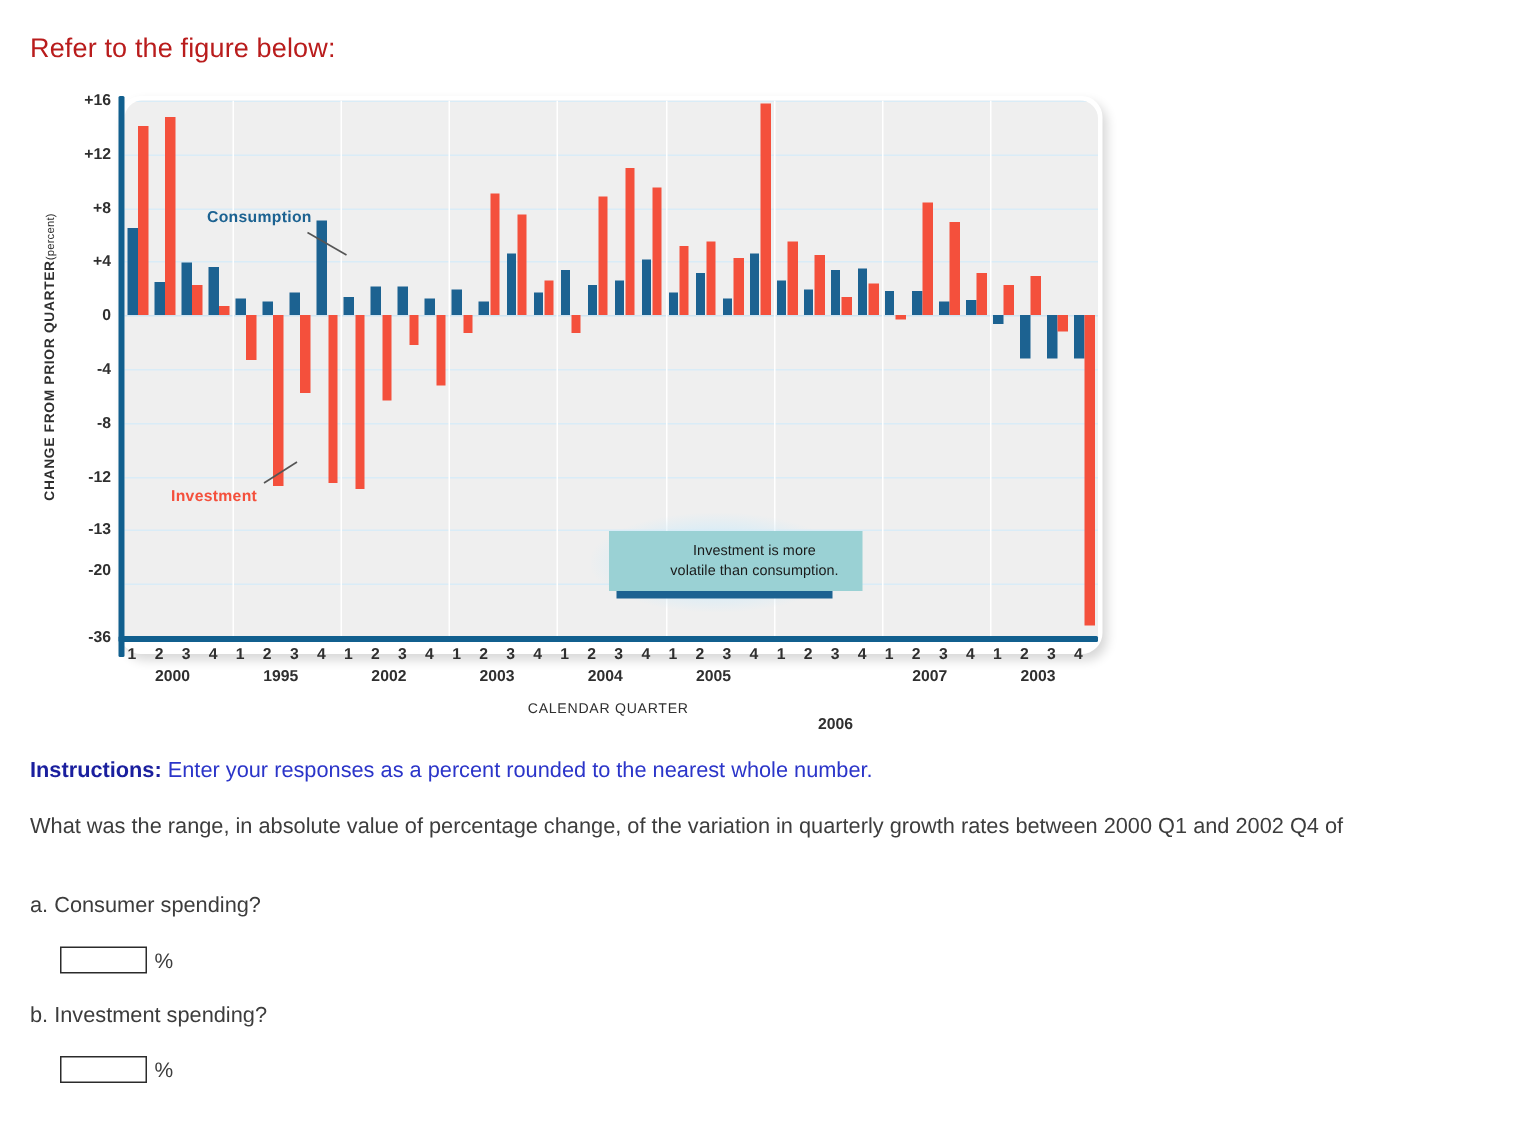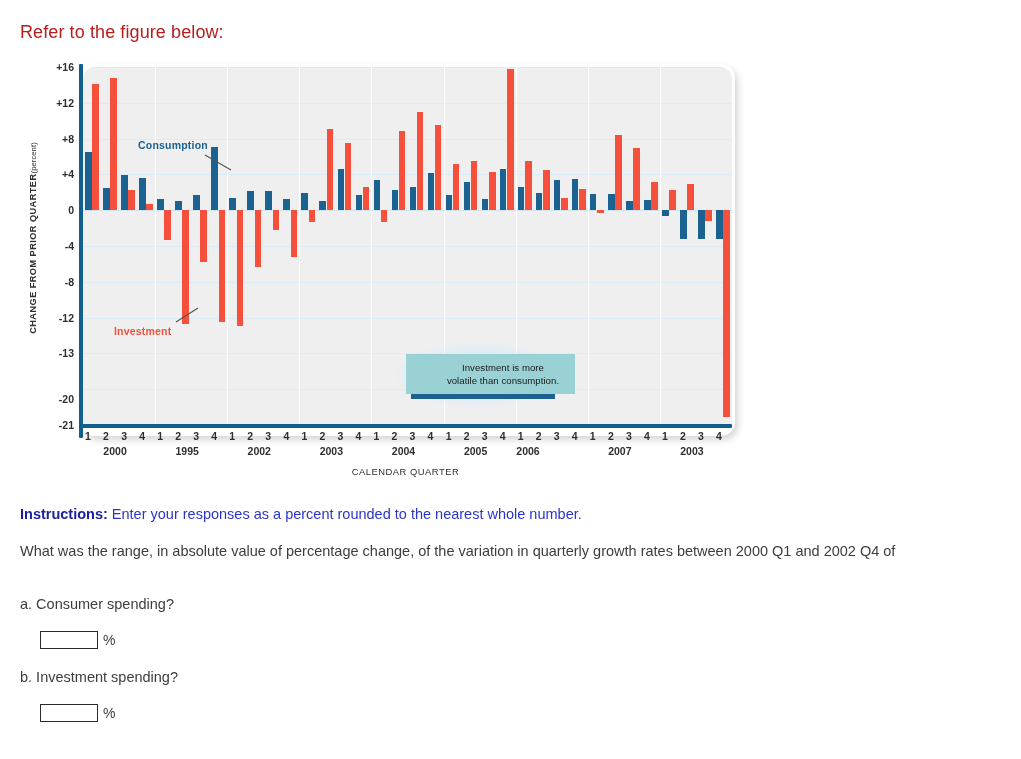--- a/index.html
+++ b/index.html
@@ -302,22 +302,22 @@
   <div class="ytick-wrap" id="yticks">
       <div class="ytick-item" style="top: 3px;">+16</div>
       <div class="ytick-item" style="top: 38.8px;">+12</div>
       <div class="ytick-item" style="top: 74.6px;">+8</div>
       <div class="ytick-item" style="top: 110.4px;">+4</div>
       <div class="ytick-item" style="top: 146.2px;">0</div>
       <div class="ytick-item" style="top: 182px;">-4</div>
       <div class="ytick-item" style="top: 217.8px;">-8</div>
       <div class="ytick-item" style="top: 253.6px;">-12</div>
       <div class="ytick-item" style="top: 289.4px;">-13</div>
-      <div class="ytick-item" style="top: 335px; text-align: right;">-20</div>
-      <div class="ytick-item" style="top: 361px;">-21</div>
+      <div class="ytick-item" style="top: 316px; text-align: right;">-20</div>
+      <div class="ytick-item" style="top: 361px;">-36</div>
     </div>
 
   <div class="ylabel">
     <span>CHANGE FROM PRIOR QUARTER</span><span class="paren">(percent)</span>
   </div>
 
   <div class="plot">
     <div class="hgrid" id="hgrid">
         <div class="hline" style="top: 0px;"></div>
         <div class="hline" style="top: 35.8px;"></div>
@@ -474,21 +474,21 @@
       <div class="qtick" style="left: 585.903px;">1</div>
       <div class="qtick" style="left: 603.931px;">2</div>
       <div class="qtick" style="left: 621.958px;">3</div>
       <div class="qtick" style="left: 639.986px;">4</div>
       <div class="yearlab" style="left: 36.0556px;">2000</div>
       <div class="yearlab" style="left: 108.167px;">1995</div>
       <div class="yearlab" style="left: 180.278px;">2002</div>
       <div class="yearlab" style="left: 252.389px;">2003</div>
       <div class="yearlab" style="left: 324.5px;">2004</div>
       <div class="yearlab" style="left: 396.611px;">2005</div>
-      <div class="yearlab" style="left: 449px;">2006</div>
+      <div class="yearlab" style="left: 478px; margin-top: 32px;">2006</div>
       <div class="yearlab" style="left: 540.833px;">2007</div>
       <div class="yearlab" style="left: 612.944px;">2003</div>
     </div>
   <div class="xtitle">CALENDAR QUARTER</div>
 </div>
 
 <div class="instructions">
   <b>Instructions:</b><span> Enter your responses as a percent rounded to the nearest whole number.</span>
 </div>
 

